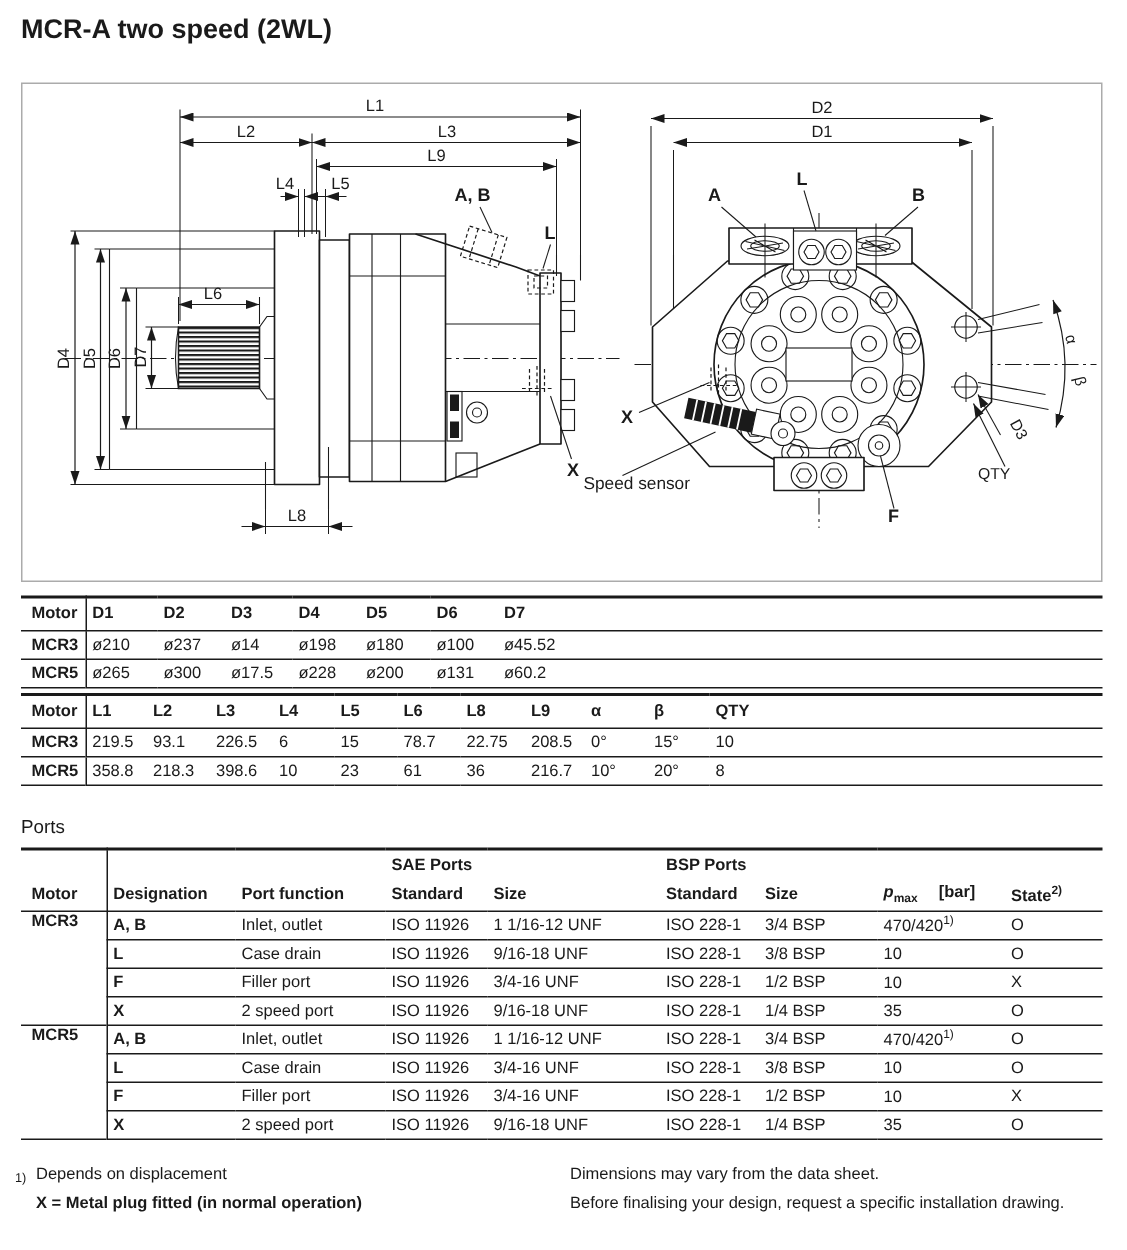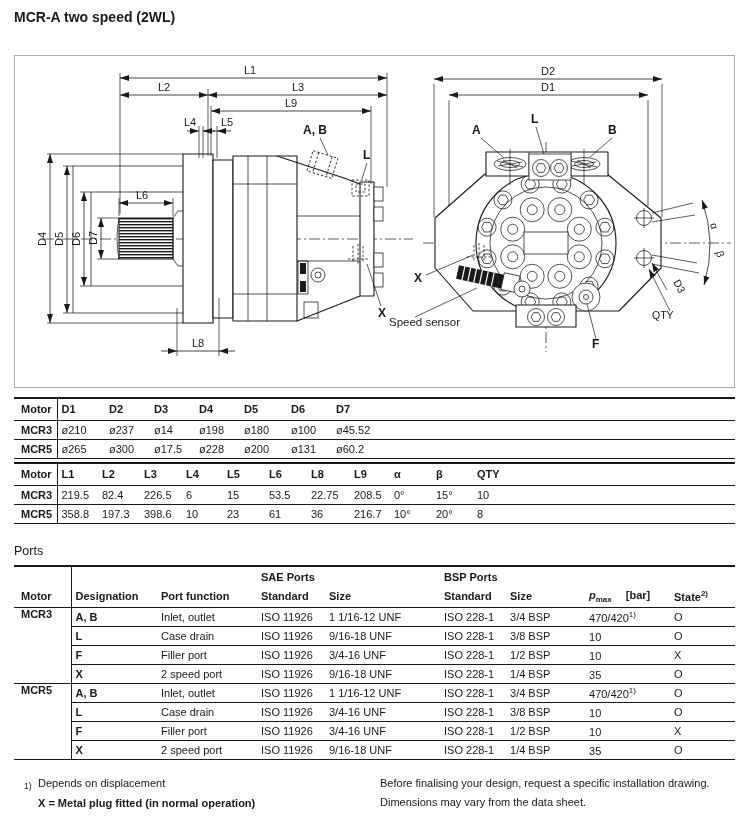--- a/index.html
+++ b/index.html
@@ -1,18 +1,18 @@
 <!DOCTYPE html>
 <html><head>
 <meta charset="utf-8">
 <style>
   * { box-sizing: border-box; margin: 0; padding: 0; }
   html,body { width:751px; height:833px; background:#fff; font-family:"Liberation Sans",sans-serif; color:#1a1a1a; }
   .abs { position:absolute; }
-  #title { left:14px; top:9px; font-size:14px; font-weight:bold; }
+  #title { left:14px; top:9px; font-size:18px; font-weight:bold; }
   #frame { left:14px; top:55px; width:721px; height:333px; border:1px solid #ababab; }
   svg text { font-family:"Liberation Sans",sans-serif; fill:#1a1a1a; }
   .ln   { fill:none; stroke:#1a1a1a; stroke-width:1.1; stroke-linejoin:round; }
   .lnf  { fill:#fff;  stroke:#1a1a1a; stroke-width:1.1; stroke-linejoin:round; }
   .thin { fill:none; stroke:#1a1a1a; stroke-width:.75; }
   .thinf{ fill:#fff;  stroke:#1a1a1a; stroke-width:.75; }
   .dim  { fill:none; stroke:#1a1a1a; stroke-width:.8; }
   .ext  { fill:none; stroke:#1a1a1a; stroke-width:.7; }
   .dsh  { fill:none; stroke:#1a1a1a; stroke-width:.8; stroke-dasharray:2.5,1.8; }
   .cl   { fill:none; stroke:#1a1a1a; stroke-width:.7; stroke-dasharray:11,3,2,3; }
@@ -40,21 +40,21 @@
   .ports { border-top:2px solid #1a1a1a; border-bottom:1px solid #1a1a1a; }
   .ports tr.ghd th { height:20px;margin-left:16px; }
   .ports tr.hd2 th { height:21px; border-bottom:1.5px solid #1a1a1a; }
   .ports td { height:19px; }
   .ports tr.ir td { border-top:1px solid #1a1a1a; }
   .ports tr.gs td { border-top:1.5px solid #1a1a1a; }
   sub { font-size:8px;margin-top:18px; }
   sup { font-size:8px; }
   .unit { margin-left:14px; }
 
-  #footnotes { left:24px; top:774px; font-size:11px; line-height:18.5px; }
+  #footnotes { left:10px; top:774px; font-size:11px; line-height:18.5px; }
   .fnm { display:inline-block; width:14px; font-size:8.5px; transform:translateY(2px); }
   .fnindent { margin-left:14px;font-weight:bold; }
   #note { left:380px; top:774px; font-size:11px; line-height:18.5px; }
 </style>
 </head>
 <body>
 
 <div class="abs" id="title">MCR-A two speed (2WL)</div>
 
 <div class="abs" id="frame">
@@ -374,35 +374,35 @@
     <th>L6</th>
     <th>L8</th>
     <th>L9</th>
     <th>α</th>
     <th>β</th>
     <th>QTY</th>
   </tr>
   <tr>
     <td class="vd c0 bold">MCR3</td>
     <td>219.5</td>
-    <td>82.4</td>
+    <td>93.1</td>
     <td>226.5</td>
     <td>6</td>
     <td>15</td>
-    <td>53.5</td>
+    <td>78.7</td>
     <td>22.75</td>
     <td>208.5</td>
     <td>0°</td>
     <td>15°</td>
     <td>10</td>
   </tr>
   <tr class="r2">
     <td class="vd c0 bold">MCR5</td>
     <td>358.8</td>
-    <td>197.3</td>
+    <td>218.3</td>
     <td>398.6</td>
     <td>10</td>
     <td>23</td>
     <td>61</td>
     <td>36</td>
     <td>216.7</td>
     <td>10°</td>
     <td>20°</td>
     <td>8</td>
   </tr>
@@ -533,15 +533,15 @@
   </tbody>
 </table>
 </div>
 
 <div class="abs" id="footnotes">
   <div><span class="fnm">1)</span><span>Depends on displacement</span></div>
   <div class="fnindent">X = Metal plug fitted (in normal operation)</div>
 </div>
 
 <div class="abs" id="note">
+  <div>Dimensions may vary from the data sheet.</div>
   <div>Before finalising your design, request a specific installation drawing.</div>
-  <div>Dimensions may vary from the data sheet.</div>
 </div>
 
 </body></html>

